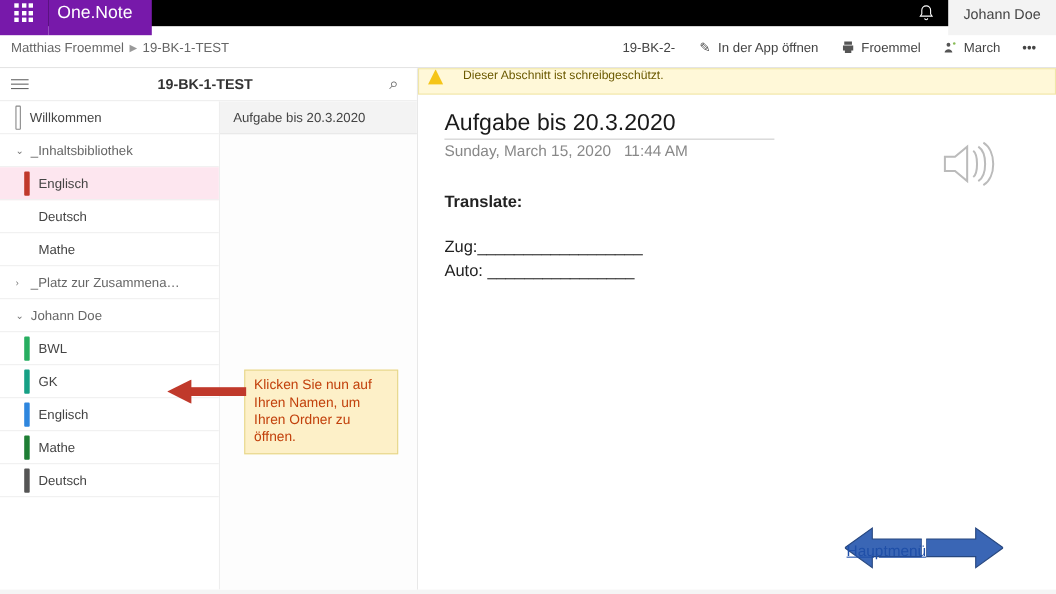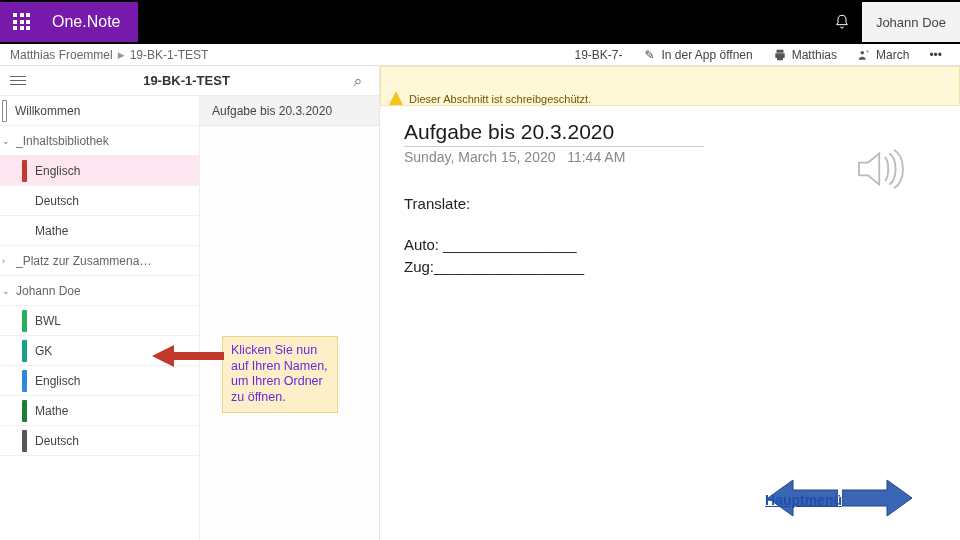--- a/index.html
+++ b/index.html
@@ -1,69 +1,69 @@
 <!DOCTYPE html>
 <html><head>
 <meta charset="utf-8">
 <style>
 *{box-sizing:border-box;margin:0;padding:0;font-family:"Segoe UI",Arial,sans-serif}
 body{width:960px;height:540px;background:#f5f5f5;overflow:hidden;position:relative}
-.topbar{height:44px;background:#000;display:flex;align-items:center;color:#fff}
+.topbar{height:24px;background:#000;display:flex;align-items:center;color:#fff}
 .apps{width:44px;height:40px;background:#7719AA;display:flex;align-items:center;justify-content:center}
 .apps-grid{width:18px;height:18px;display:grid;grid-template-columns:repeat(3,1fr);grid-template-rows:repeat(3,1fr);gap:2px}
 .apps-grid span{background:#fff;width:4px;height:4px}
 .logo{background:#7719AA;height:40px;padding:0 18px 0 8px;display:flex;align-items:center;font-size:16px;font-weight:300}
 .topbar-mid{flex:1;background:#000}
 .bell{width:40px;height:40px;display:flex;align-items:center;justify-content:center;font-size:17px}
 .user{background:#f3f3f3;color:#444;height:40px;padding:0 14px;display:flex;align-items:center;font-size:13px}
-.cmdbar{height:22px;background:#fff;border-bottom:1px solid #e1e1e1;display:flex;align-items:center;font-size:12px;color:#555;padding:0 10px}
+.cmdbar{height:38px;background:#fff;border-bottom:1px solid #e1e1e1;display:flex;align-items:center;font-size:12px;color:#555;padding:0 10px}
 .crumb{color:#666}
 .chev{margin:0 5px;color:#999;font-size:9px}
 .cmdbar-right{margin-left:auto;display:flex;align-items:center;gap:4px}
 .cmd-btn{display:flex;align-items:center;gap:5px;padding:0 8px;height:26px;color:#444}
 .ico{width:14px;height:14px;display:inline-flex;align-items:center;justify-content:center;font-size:12px}
 .main{display:flex;height:474px}
 .left{width:380px;background:#fff;display:flex;flex-direction:column;border-right:1px solid #e8e8e8}
 .nb-head{height:30px;display:flex;align-items:center;border-bottom:1px solid #eee;padding:0 6px}
 .hamb{width:24px;display:flex;flex-direction:column;gap:3px;align-items:center;justify-content:center}
 .hamb span{width:16px;height:1px;background:#666}
 .nb-title{flex:1;text-align:center;font-size:13px;color:#333;font-weight:600}
 .search{width:30px;text-align:center;color:#666;font-size:15px}
 .panes{flex:1;display:flex;overflow:hidden}
 .sections{width:200px;border-right:1px solid #eee;overflow:hidden}
 .pages{flex:1;background:#fdfdfd}
-.sec{height:30px;display:flex;align-items:center;padding:0 6px 0 2px;font-size:12px;color:#444;border-bottom:1px solid #f0f0f0;position:relative}
+.sec{height:30px;display:flex;align-items:center;padding:0 6px 0 14px;font-size:12px;color:#444;border-bottom:1px solid #f0f0f0;position:relative}
 .sec .tab{width:5px;height:22px;margin-right:8px;border-radius:1px}
 .sec.group{color:#666}
 .sec .expand{width:12px;font-size:9px;color:#777;margin-right:2px}
 .sec.sub{padding-left:22px}
 .sec.active{background:#fde6ef}
 .t-gray{background:transparent;border:1px solid #888}
 .t-red{background:#c0392b}
 .t-none{background:transparent}
 .t-teal{background:#16a085}
 .t-green{background:#27ae60}
 .t-blue{background:#2e86de}
 .t-dgreen{background:#1e7e34}
 .t-dgray{background:#555}
 .page-item{height:30px;display:flex;align-items:center;padding:0 12px;font-size:12px;color:#444;background:#f3f3f3;border-bottom:1px solid #e8e8e8}
 .content{flex:1;display:flex;flex-direction:column;background:#fff;position:relative}
-.warn{height:40px;background:#fff8d8;border:1px solid #f0e6a8;display:flex;align-items:flex-end;font-size:11px;color:#6b5900;padding:0 8px;gap:6px}
+.warn{height:24px;background:#fff8d8;border:1px solid #f0e6a8;display:flex;align-items:flex-start;font-size:11px;color:#6b5900;padding:0 8px;gap:18px}
 .warn-ico{width:14px;height:14px;background:#f5c518;clip-path:polygon(50% 0,100% 100%,0 100%);position:relative}
 .doc{padding:14px 24px 0 24px;position:relative;flex:1}
 .doc-title{font-size:21px;color:#1a1a1a;font-family:"Calibri Light",sans-serif;border-bottom:1px solid #ccc;display:inline-block;padding-right:90px;padding-bottom:2px}
 .doc-meta{font-size:14px;color:#888;margin-top:2px}
 .doc-body{margin-top:28px;font-size:15px;color:#222;line-height:1.5}
-.doc-body .trans{font-weight:400;margin-bottom:18px}
+.doc-body .trans{font-weight:700;margin-bottom:18px}
 .speaker{position:absolute;right:50px;top:40px;width:56px;height:46px}
-.callout{position:absolute;left:222px;top:336px;width:116px;background:#fdf0c8;border:1px solid #e6d68a;padding:6px 8px;font-size:12.5px;line-height:1.25;color:#6d28d9}
+.callout{position:absolute;left:222px;top:336px;width:140px;background:#fdf0c8;border:1px solid #e6d68a;padding:6px 8px;font-size:12.5px;line-height:1.25;color:#c2410c}
 .arrow{position:absolute;left:152px;top:345px;width:72px;height:22px}
 .nav-arrows{position:absolute;right:48px;bottom:22px;display:flex;align-items:center;gap:4px}
 .big-arrow{width:70px;height:40px}
-.menu-label{position:absolute;right:118px;bottom:32px;font-size:14px;color:#1f4fa8;text-decoration:underline;font-weight:700}
+.menu-label{position:absolute;right:118px;bottom:32px;font-size:14px;color:#1f4fa8;text-decoration:underline;font-weight:400}
 </style>
 </head>
 <body>
 
 <div class="topbar">
   <div class="apps">
     <div class="apps-grid">
         <span></span>
         <span></span>
         <span></span>
@@ -85,33 +85,33 @@
   </div>
   <div class="user">Johann Doe</div>
 </div>
 
 <div class="cmdbar">
   <span class="crumb">Matthias Froemmel</span>
   <span class="chev">▶</span>
   <span class="crumb">19-BK-1-TEST</span>
   <div class="cmdbar-right">
     <div class="cmd-btn">
-        <span>19-BK-7-</span>
+        <span>19-BK-2-</span>
       </div>
     <div class="cmd-btn">
       <span class="ico">✎</span>
       <span>In der App öffnen</span>
     </div>
     <div class="cmd-btn">
       <span class="ico">
           <svg width="14" height="14" viewBox="0 0 24 24" fill="#555">
             <path d="M6 3h12v5H6zM4 9h16v8h-3v4H7v-4H4zM8 17h8v3H8z"></path>
           </svg>
         </span>
-      <span>Matthias</span>
+      <span>Froemmel</span>
     </div>
     <div class="cmd-btn">
       <span class="ico">
           <svg width="14" height="14" viewBox="0 0 24 24" fill="#555">
             <circle cx="9" cy="8" r="3"></circle>
             <path d="M3 20c0-3 3-5 6-5s6 2 6 5"></path>
             <circle cx="18" cy="6" r="2" fill="#8b5"></circle>
             <path d="M16 6h-2"></path>
           </svg>
         </span>
@@ -196,22 +196,22 @@
       <span class="warn-ico"></span>
       <span>Dieser Abschnitt ist schreibgeschützt.</span>
     </div>
     <div class="doc">
       <div class="doc-title">Aufgabe bis 20.3.2020</div>
       <div class="doc-meta">
         <span>Sunday, March 15, 2020</span>&nbsp;&nbsp;&nbsp;<span>11:44 AM</span>
       </div>
       <div class="doc-body">
         <div class="trans">Translate:</div>
+        <div>Zug:__________________</div>
         <div>Auto: ________________</div>
-        <div>Zug:__________________</div>
       </div>
       <svg class="speaker" viewBox="0 0 60 50">
         <path d="M5 18h10l12-10v34l-12-10H5z" fill="none" stroke="#bbb" stroke-width="2"></path>
         <path d="M33 12c5 4 5 22 0 26M38 8c9 6 9 28 0 34M43 4c13 8 13 34 0 42" fill="none" stroke="#bbb" stroke-width="2"></path>
       </svg>
     </div>
   </div>
 </div>
 
 <div class="callout">Klicken Sie nun auf Ihren Namen, um Ihren Ordner zu öffnen.</div>

